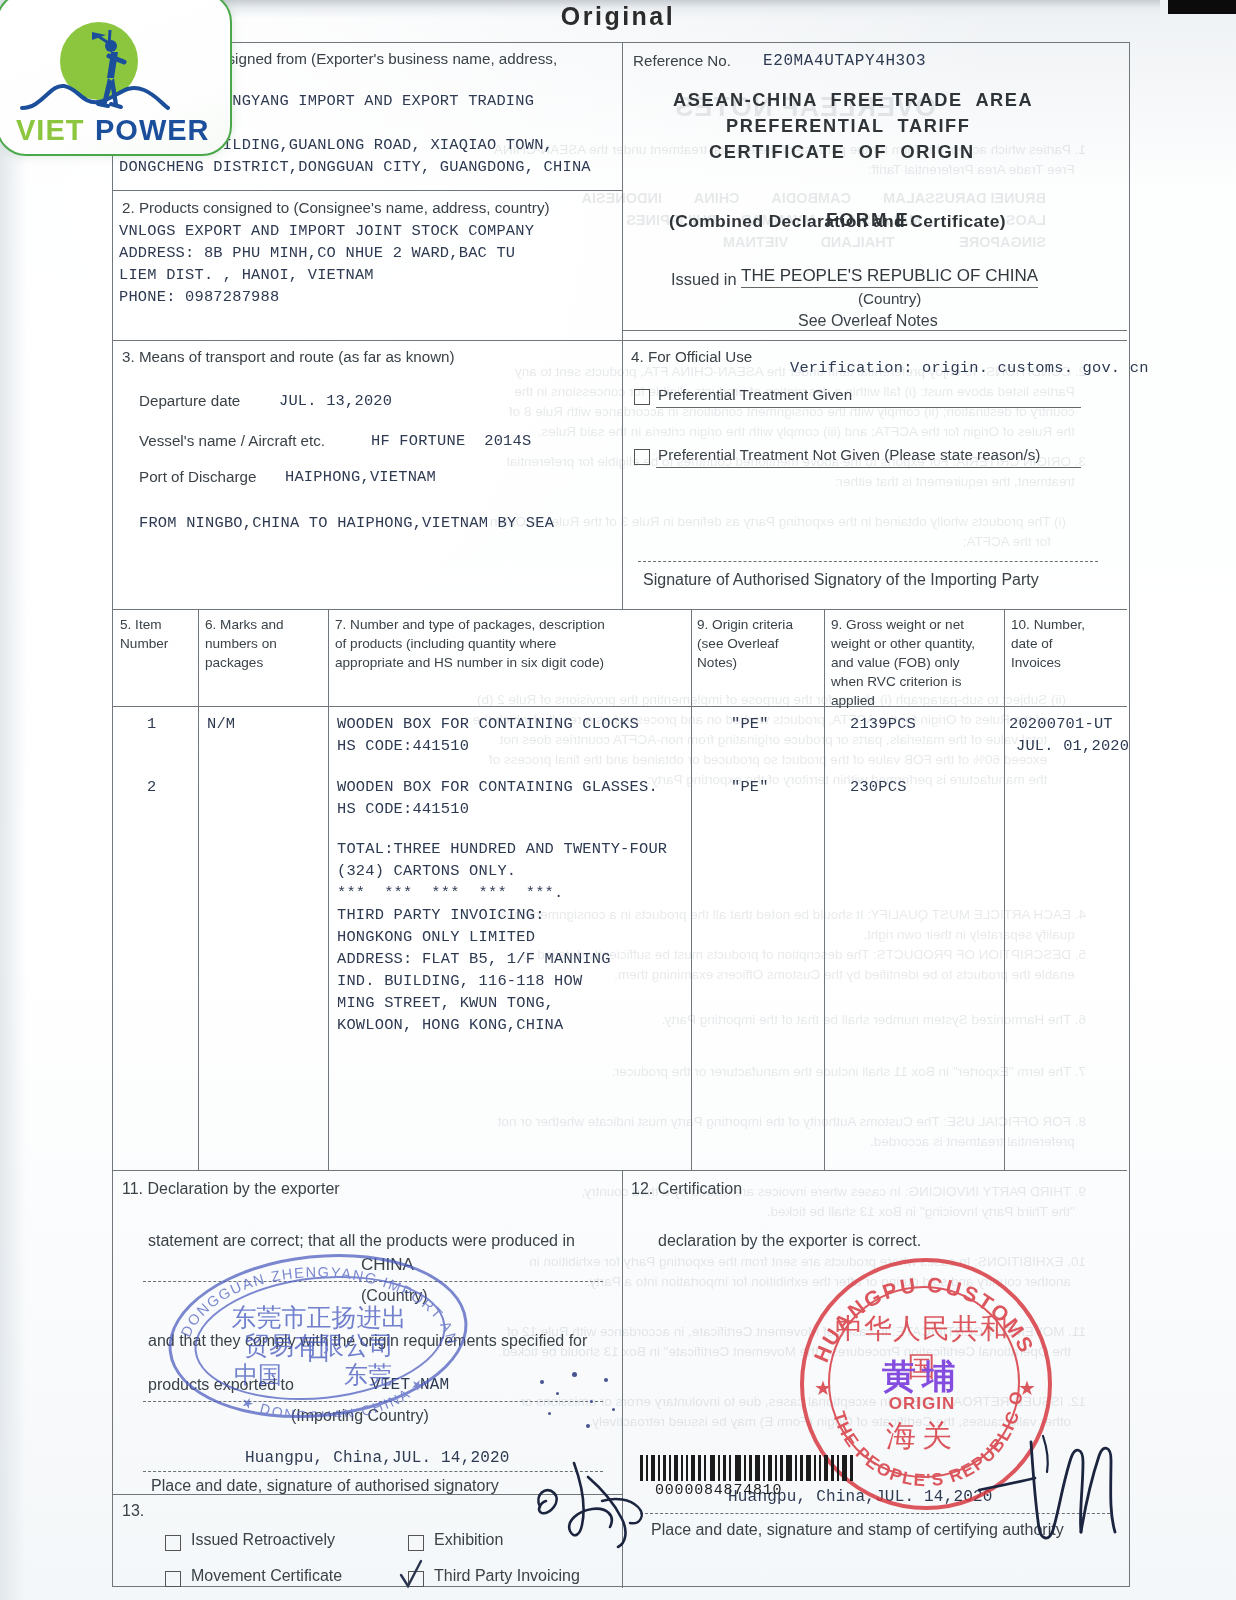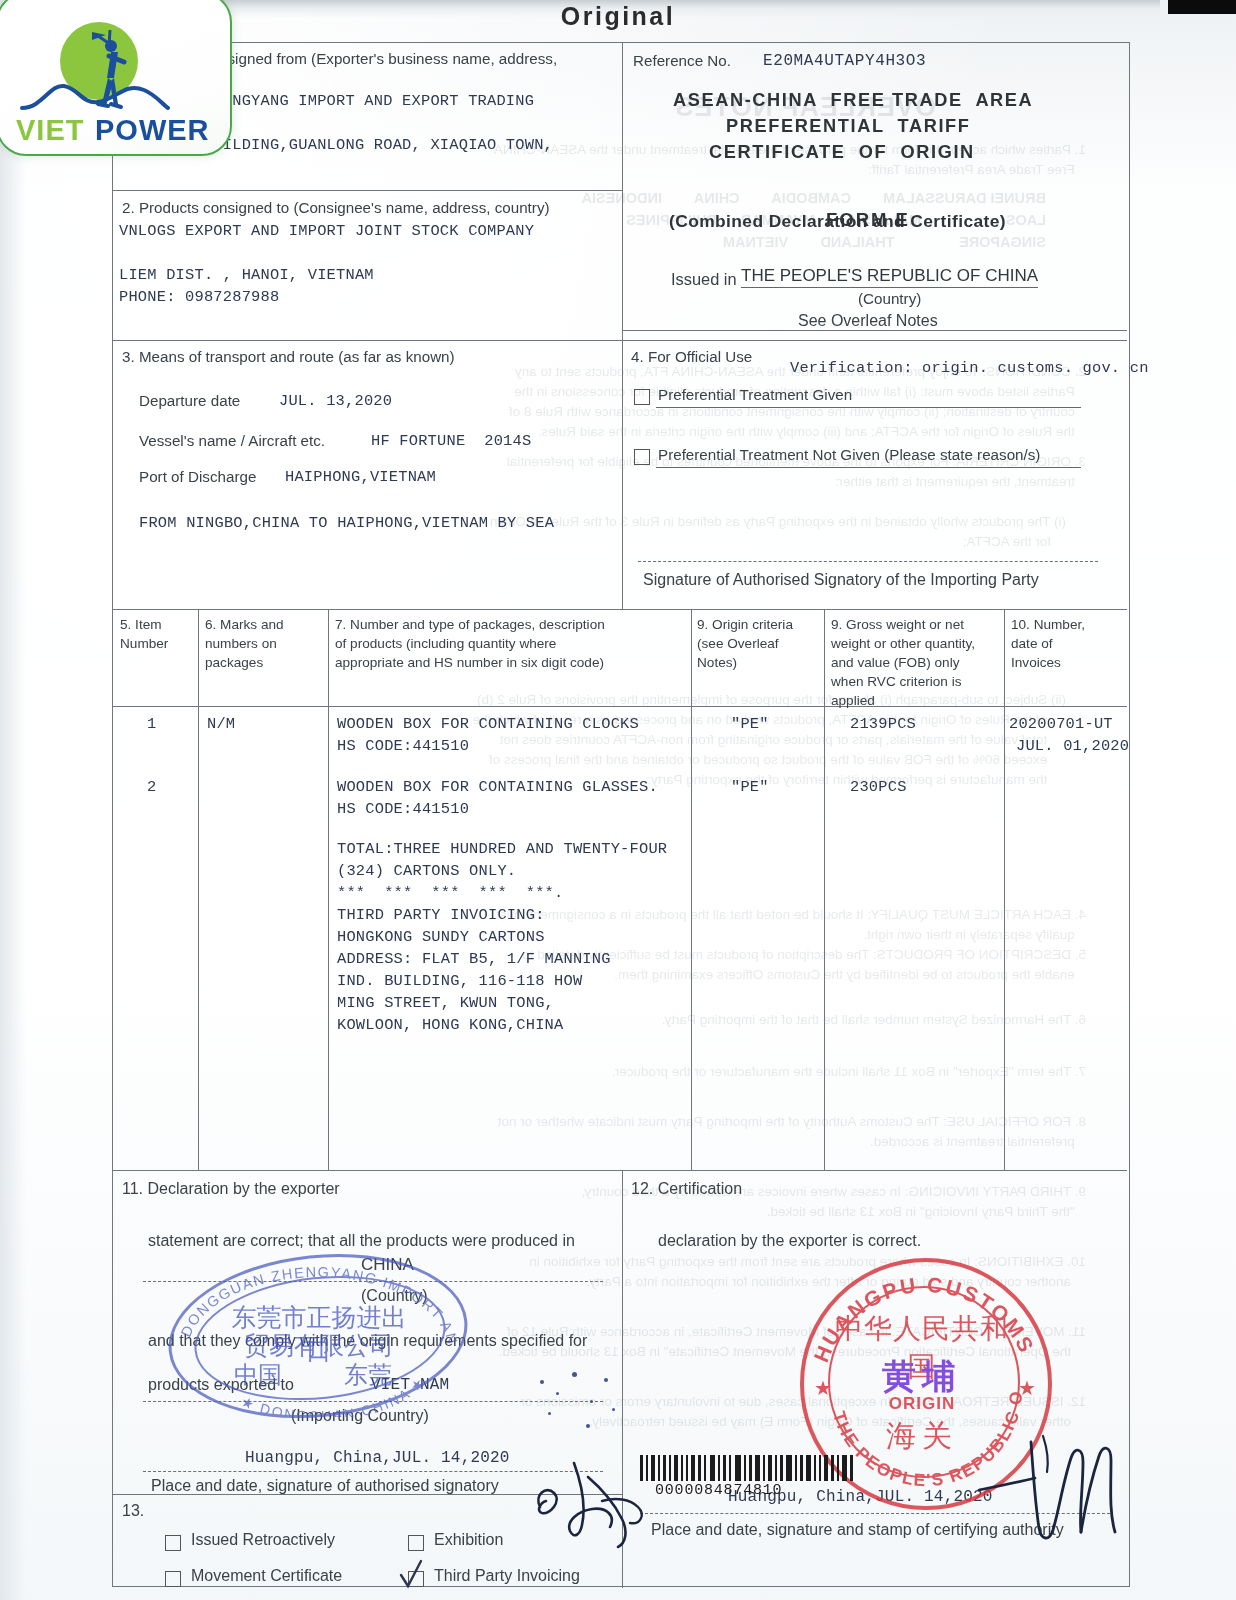--- a/index.html
+++ b/index.html
@@ -178,23 +178,25 @@
   <div class="vline" style="left:711px;top:566px;width:1.2px;height:561px;"></div>
   <div class="vline" style="left:891px;top:566px;width:1.2px;height:561px;"></div>
 
   <div class="vline" style="left:509px;top:1127px;width:1.4px;height:418px;"></div>
 
   <div class="lbl" style="left:9px;top:6px;width:480px;">1. Products consigned from (Exporter's business name, address,
 country)</div>
   <div class="hand" style="left:6px;top:48px;">DONGGUAN ZHENGYANG IMPORT AND EXPORT TRADING</div>
   <div class="hand" style="left:6px;top:70px;">CO.,LTD.</div>
   <div class="hand" style="left:6px;top:92px;">SHANGTAI BUILDING,GUANLONG ROAD, XIAQIAO TOWN,</div>
+  <div class="hand" style="left:6px;top:114px;">DONGCHENG DISTRICT,DONGGUAN CITY, GUANGDONG, CHINA</div>
 
   <div class="lbl" style="left:9px;top:155px;">2. Products consigned to (Consignee's name, address, country)</div>
   <div class="hand" style="left:6px;top:178px;">VNLOGS EXPORT AND IMPORT JOINT STOCK COMPANY</div>
+  <div class="hand" style="left:6px;top:200px;">ADDRESS: 8B PHU MINH,CO NHUE 2 WARD,BAC TU</div>
   <div class="hand" style="left:6px;top:222px;">LIEM DIST. , HANOI, VIETNAM</div>
   <div class="hand" style="left:6px;top:244px;">PHONE: 0987287988</div>
 
   <div class="lbl" style="left:9px;top:304px;">3. Means of transport and route (as far as known)</div>
   <div class="lbl" style="left:26px;top:348px;">Departure date</div>
   <div class="hand" style="left:166px;top:348px;">JUL. 13,2020</div>
   <div class="lbl" style="left:26px;top:388px;">Vessel's name / Aircraft etc.</div>
   <div class="hand" style="left:258px;top:388px;">HF FORTUNE  2014S</div>
   <div class="lbl" style="left:26px;top:424px;">Port of Discharge</div>
   <div class="hand" style="left:172px;top:424px;">HAIPHONG,VIETNAM</div>
@@ -257,21 +259,21 @@
   <div class="hand" style="left:94px;top:734px;"></div>
   <div class="hand" style="left:224px;top:734px;">WOODEN BOX FOR CONTAINING GLASSES.</div>
   <div class="hand" style="left:224px;top:756px;">HS CODE:441510</div>
   <div class="hand" style="left:618px;top:734px;">"PE"</div>
   <div class="hand" style="left:737px;top:734px;">230PCS</div>
 
   <div class="hand" style="left:224px;top:796px;">TOTAL:THREE HUNDRED AND TWENTY-FOUR</div>
   <div class="hand" style="left:224px;top:818px;">(324) CARTONS ONLY.</div>
   <div class="hand" style="left:224px;top:840px;">***  ***  ***  ***  ***.</div>
   <div class="hand" style="left:224px;top:862px;">THIRD PARTY INVOICING:</div>
-  <div class="hand" style="left:224px;top:884px;">HONGKONG SUNDY CARTONS</div>
+  <div class="hand" style="left:224px;top:884px;">HONGKONG ONLY LIMITED</div>
   <div class="hand" style="left:224px;top:906px;">ADDRESS: FLAT B5, 1/F MANNING</div>
   <div class="hand" style="left:224px;top:928px;">IND. BUILDING, 116-118 HOW</div>
   <div class="hand" style="left:224px;top:950px;">MING STREET, KWUN TONG,</div>
   <div class="hand" style="left:224px;top:972px;">KOWLOON, HONG KONG,CHINA</div>
 
   <div class="lbl" style="left:9px;top:1136px;font-size:16px;">11. Declaration by the exporter</div>
   <div class="lbl" style="left:35px;top:1188px;font-size:16px;">statement are correct; that all the products were produced in</div>
   <div class="lbl" style="left:248px;top:1212px;font-size:17px;">CHINA</div>
   <div class="dash" style="left:30px;top:1238px;width:460px;"></div>
   <div class="lbl" style="left:248px;top:1243px;font-size:16px;">(Country)</div>

